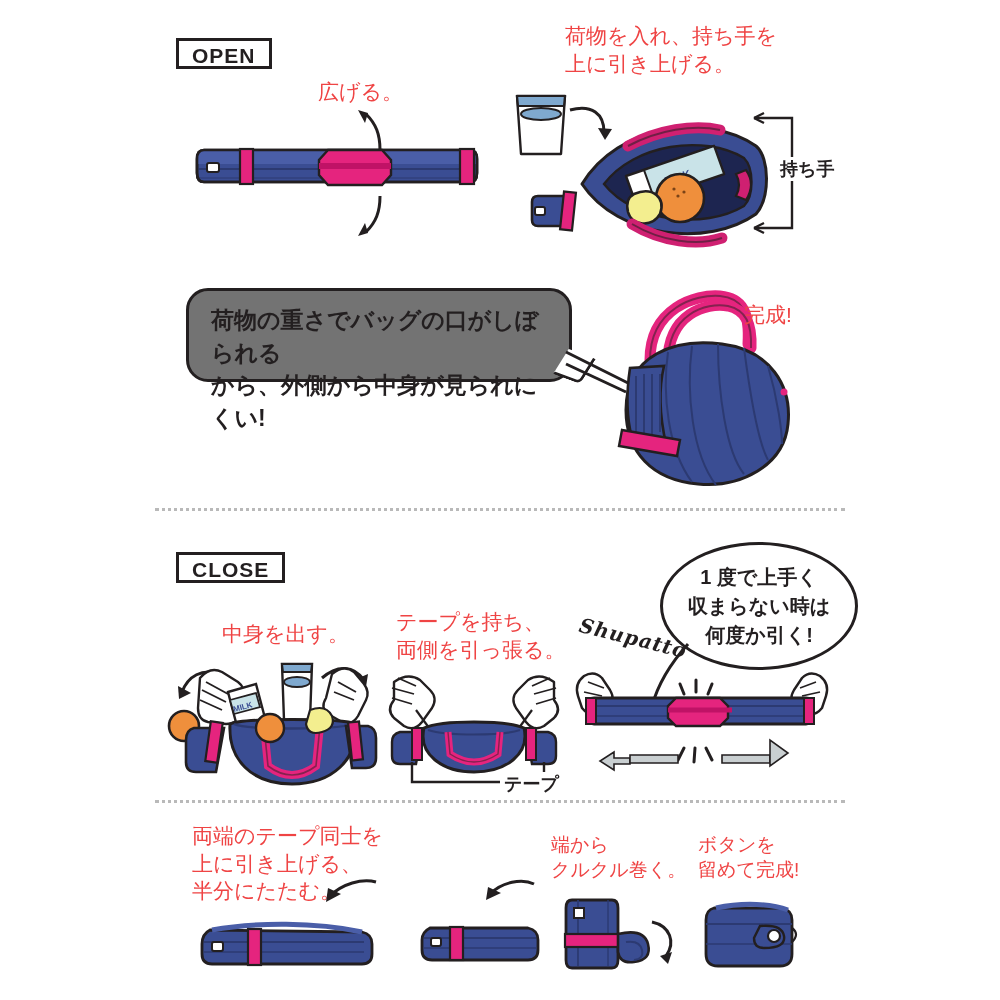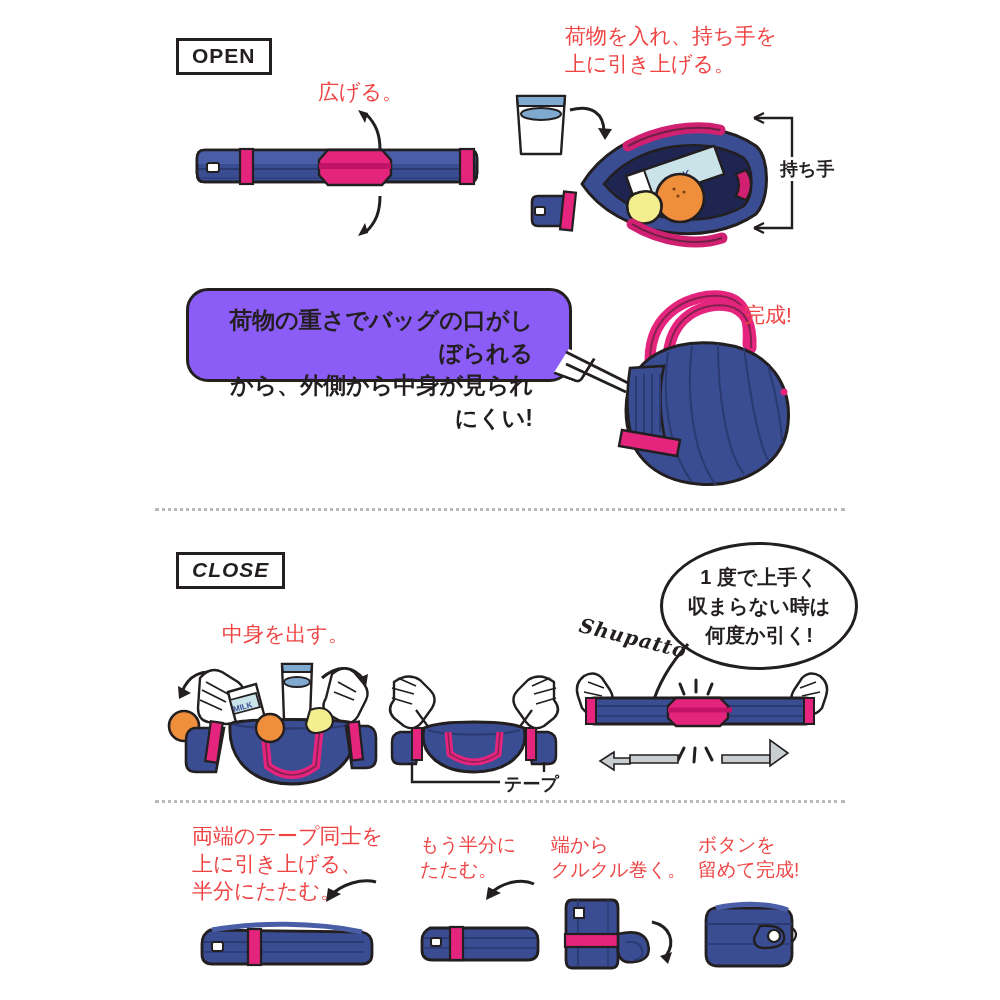--- a/index.html
+++ b/index.html
@@ -26,45 +26,44 @@
   .abs { position: absolute; }
 
   
   .sec-badge {
     position: absolute;
     border: 3px solid #231f20;
     background: #fff;
     font-size: 21px;
     font-weight: 700;
     letter-spacing: 1px;
-    padding: 4px 13px 6px 13px;
+    padding: 4px 13px 0 13px;
     line-height: 1;
     color: #231f20;
   }
 
   
   .cap {
     position: absolute;
     font-size: 21px;
     line-height: 1.32;
     font-weight: 500;
     color: #ef4444;
     white-space: pre-line;
   }
   .cap.sm { font-size: 19px; }
 
   
   .bubble {
     position: absolute;
     border: 3px solid #231f20;
     border-radius: 22px;
-    background: #8b5cf6;
+    background: #737373;
     box-sizing: border-box;
-    padding: 13px 36px 13px 22px;
-    text-align: right;
+    padding: 13px 24px 13px 22px;
   }
   .bubble .btxt {
     font-size: 23px;
     line-height: 1.42;
     font-weight: 600;
     white-space: pre-line;
     color: #231f20;
   }
   .bubble-tail {
     position: absolute;
@@ -248,24 +247,26 @@
 
     <path d="M30 148 l58 10 l-3 16 l-58 -10 z" fill="#e5247e" stroke="#231f20" stroke-width="2.4"></path>
 
     <circle cx="192" cy="110" r="3.5" fill="#e5247e"></circle>
   </svg>
 
   <div class="cap" style="left:744px; top:301px; font-weight:400;">完成!</div>
 
   <div class="dotline" style="left:155px; top:508px; width:690px;"></div>
 
-  <div class="sec-badge" style="left:176px; top:552px;font-style:italic;">CLOSE</div>
+  <div class="sec-badge" style="left:176px; top:552px;">CLOSE</div>
 
   <div class="cap" style="left:222px; top:620px;">中身を出す。</div>
 
+  <div class="cap" style="left:396px; top:608px;">テープを持ち、
+両側を引っ張る。</div>
 
   <div class="shupatto" style="left:578px; top:626px; transform:rotate(14deg);">Shupatto</div>
 
   <div class="circ-bubble" style="left:660px; top:542px; width:198px; height:128px;justify-content:center;">
     <div class="btxt">1 度で上手く
 収まらない時は
 何度か引く!</div>
   </div>
   <svg class="abs" style="left:618px; top:640px;" width="80" height="80" viewBox="0 0 80 80">
     <path d="M70 4 C 52 24, 40 44, 34 66" fill="none" stroke="#231f20" stroke-width="3"></path>
@@ -407,22 +408,20 @@
     <path d="M150 83 h48 v8 h-48 z" fill="#c9cfd1" stroke="#231f20" stroke-width="1.6"></path>
     <path d="M198 80 l0 -6 l18 13 l-18 13 l0 -6 z" fill="#c9cfd1" stroke="#231f20" stroke-width="1.6" transform="translate(0,-6)"></path>
   </svg>
 
   <div class="dotline" style="left:155px; top:800px; width:690px;"></div>
 
   <div class="cap" style="left:192px; top:822px;">両端のテープ同士を
 上に引き上げる、
 半分にたたむ。</div>
 
-  <div class="cap sm" style="left:420px; top:832px;">もう半分に
-たたむ。</div>
 
   <div class="cap sm" style="left:551px; top:832px;">端から
 クルクル巻く。</div>
 
   <div class="cap sm" style="left:698px; top:832px;">ボタンを
 留めて完成!</div>
 
   <svg class="abs" style="left:322px; top:876px;" width="60" height="40" viewBox="0 0 60 40">
     <path d="M54 6 C 40 2, 20 8, 8 20" fill="none" stroke="#231f20" stroke-width="3"></path>
     <path d="M4 26 l2 -14 l13 6 z" fill="#231f20"></path>

